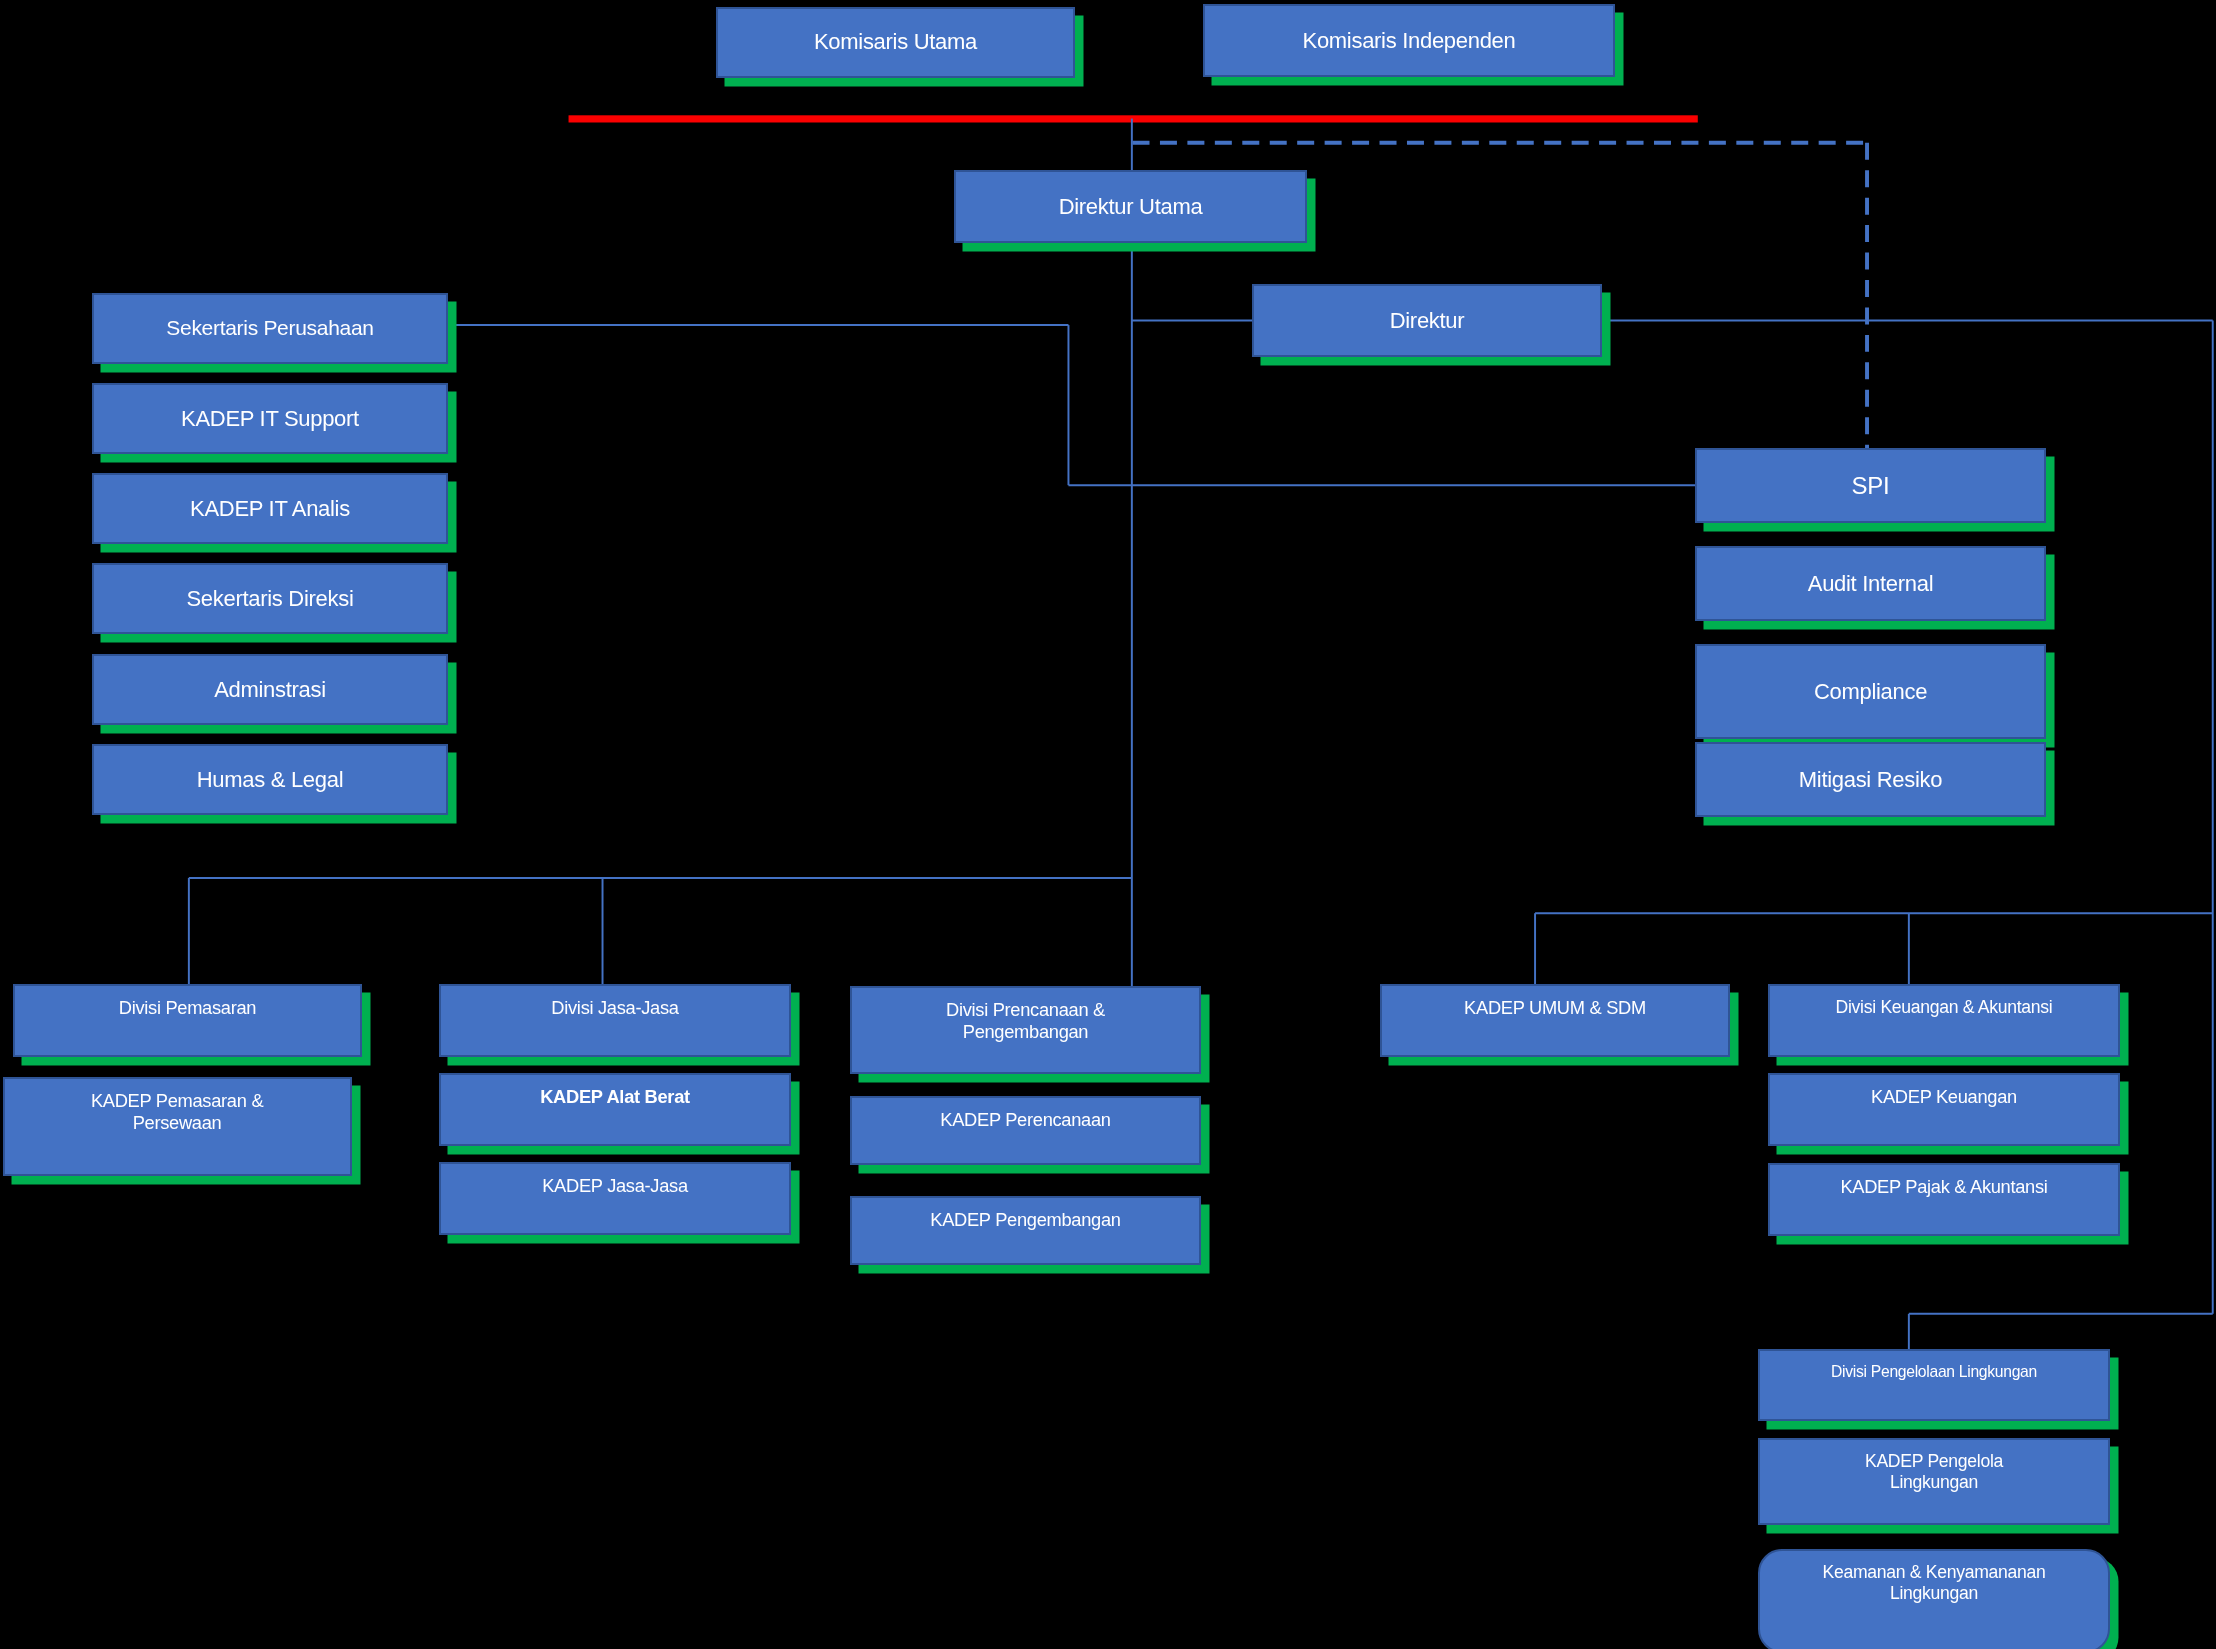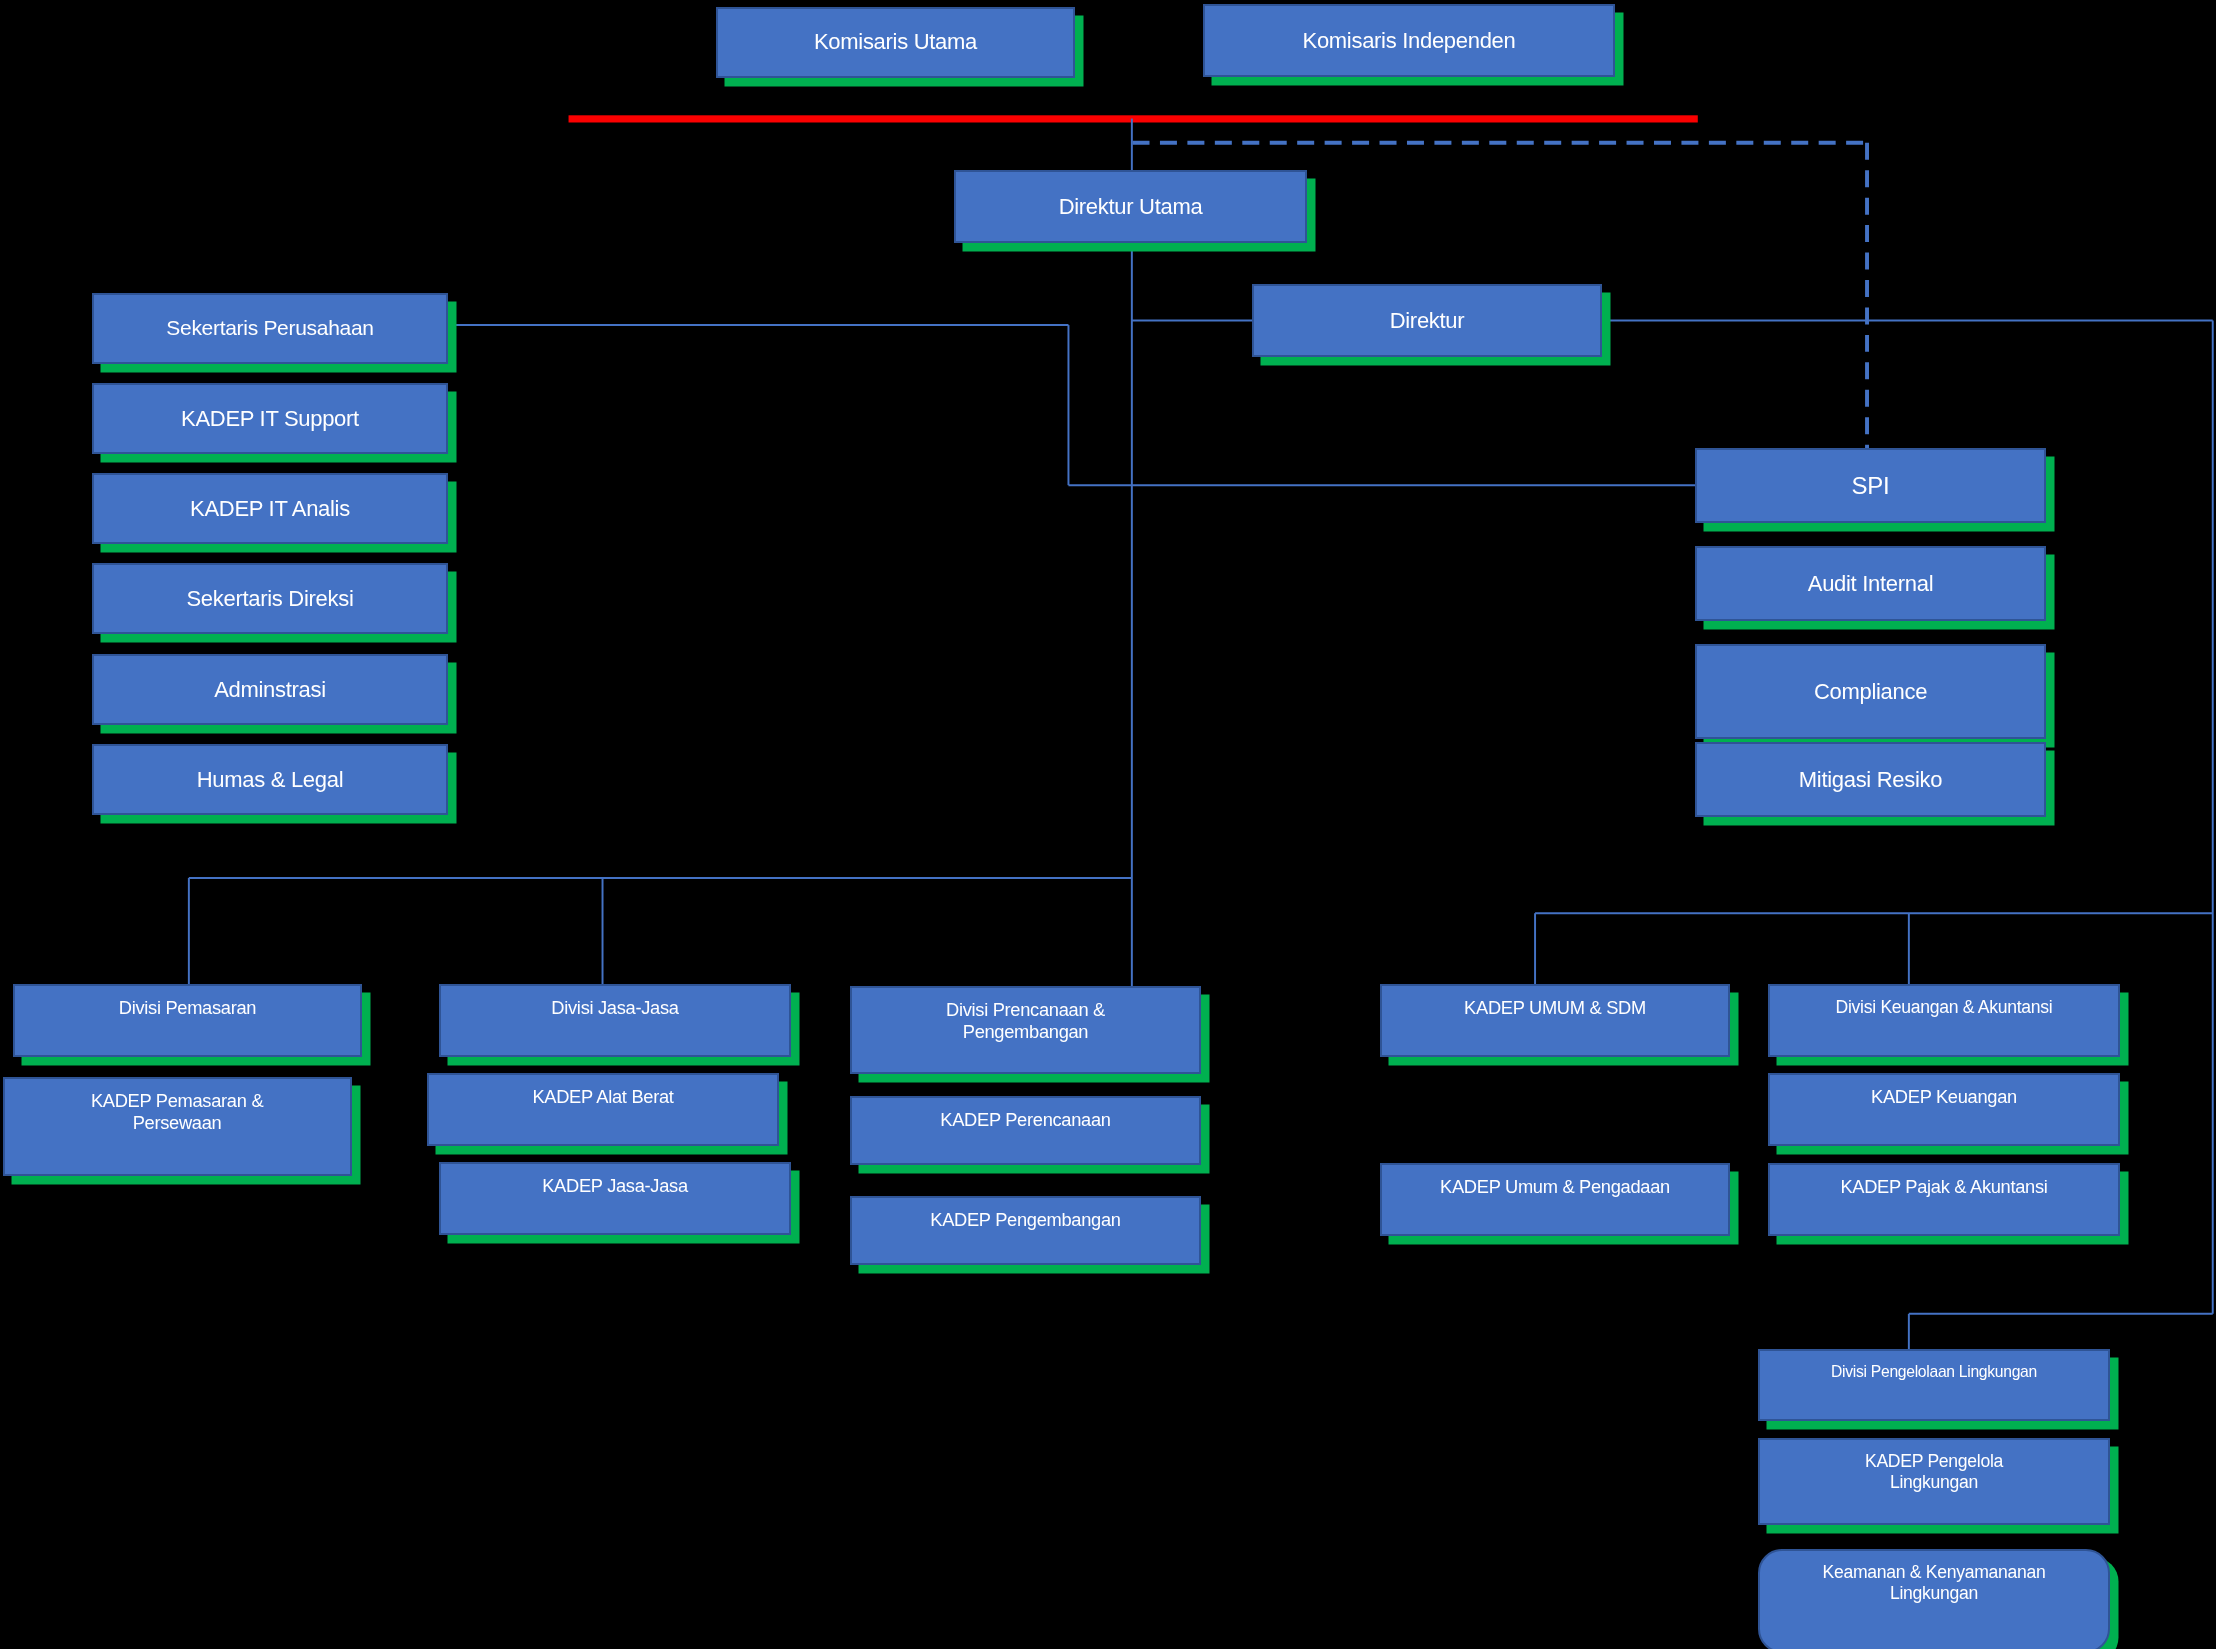--- a/index.html
+++ b/index.html
@@ -95,30 +95,29 @@
   <div class="node fs36" style="left:1695px;top:448px;width:351px;height:75px;">SPI</div>
   <div class="node fs34" style="left:1695px;top:546px;width:351px;height:75px;">Audit Internal</div>
   <div class="node fs34" style="left:1695px;top:644px;width:351px;height:95px;">Compliance</div>
   <div class="node fs34" style="left:1695px;top:742px;width:351px;height:75px;">Mitigasi Resiko</div>
 
   <div class="node fs28 v-top" style="left:13px;top:984px;width:349px;height:73px;">Divisi Pemasaran</div>
   <div class="node fs28 v-top" style="left:2.6px;top:1077px;width:349px;height:99px;">KADEP Pemasaran &amp;
 Persewaan</div>
 
   <div class="node fs28 v-top" style="left:439px;top:984px;width:352px;height:73px;">Divisi Jasa-Jasa</div>
-  <div class="node fs28 v-top" style="left:427px;top:1073px;width:352px;height:73px;">KADEP Alat Berat</div>
+  <div class="node fs28 v-top" style="left:439px;top:1073px;width:352px;height:73px;font-weight:bold;">KADEP Alat Berat</div>
   <div class="node fs28 v-top" style="left:439px;top:1162px;width:352px;height:73px;">KADEP Jasa-Jasa</div>
 
   <div class="node fs28 v-top" style="left:850px;top:986px;width:351px;height:88px;">Divisi Prencanaan &amp;
 Pengembangan</div>
   <div class="node fs28 v-top" style="left:850px;top:1096px;width:351px;height:69px;">KADEP Perencanaan</div>
   <div class="node fs28 v-top" style="left:850px;top:1196px;width:351px;height:69px;">KADEP Pengembangan</div>
 
   <div class="node fs28 v-top" style="left:1380px;top:984px;width:350px;height:73px;">KADEP UMUM &amp; SDM</div>
-  <div class="node fs28 v-top" style="left:1380px;top:1163px;width:350px;height:73px;">KADEP Umum &amp; Pengadaan</div>
 
   <div class="node fs27 v-top" style="left:1768px;top:984px;width:352px;height:73px;">Divisi Keuangan &amp; Akuntansi</div>
   <div class="node fs28 v-top" style="left:1768px;top:1073px;width:352px;height:73px;">KADEP Keuangan</div>
   <div class="node fs28 v-top" style="left:1768px;top:1163px;width:352px;height:73px;">KADEP Pajak &amp; Akuntansi</div>
 
   <div class="node fs24 v-top" style="left:1758px;top:1349px;width:352px;height:72px;">Divisi Pengelolaan Lingkungan</div>
   <div class="node fs27 v-top" style="left:1758px;top:1438px;width:352px;height:87px;">KADEP Pengelola
 Lingkungan</div>
   <div class="node fs27 v-top" style="left:1758px;top:1549px;width:352px;height:104px;border-radius:24px;">Keamanan &amp; Kenyamananan
 Lingkungan</div>

